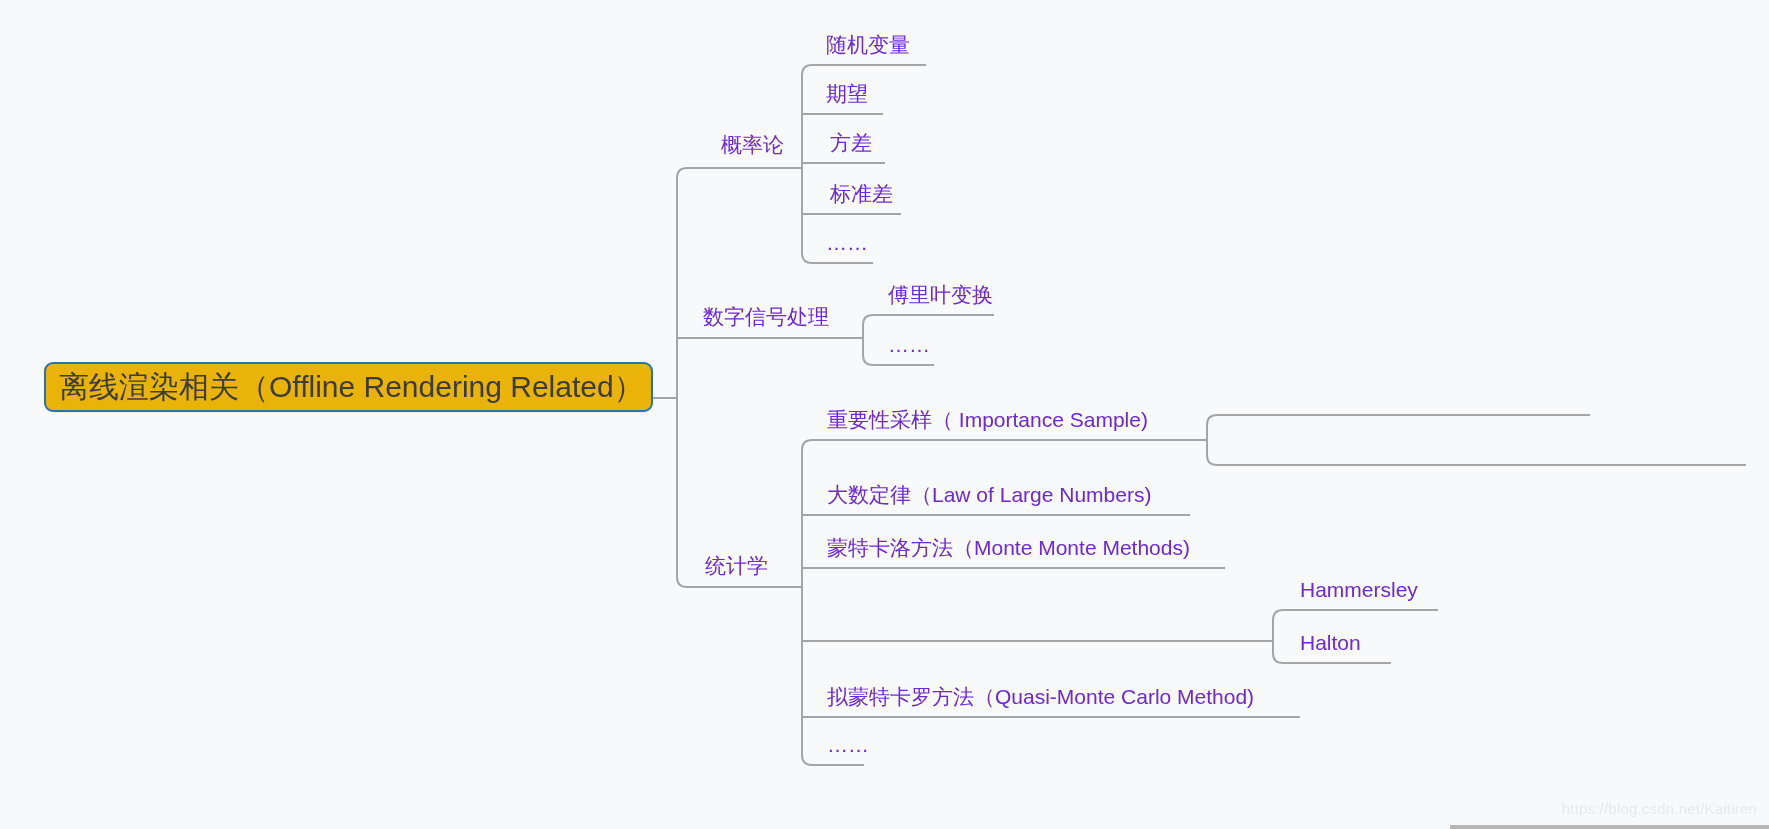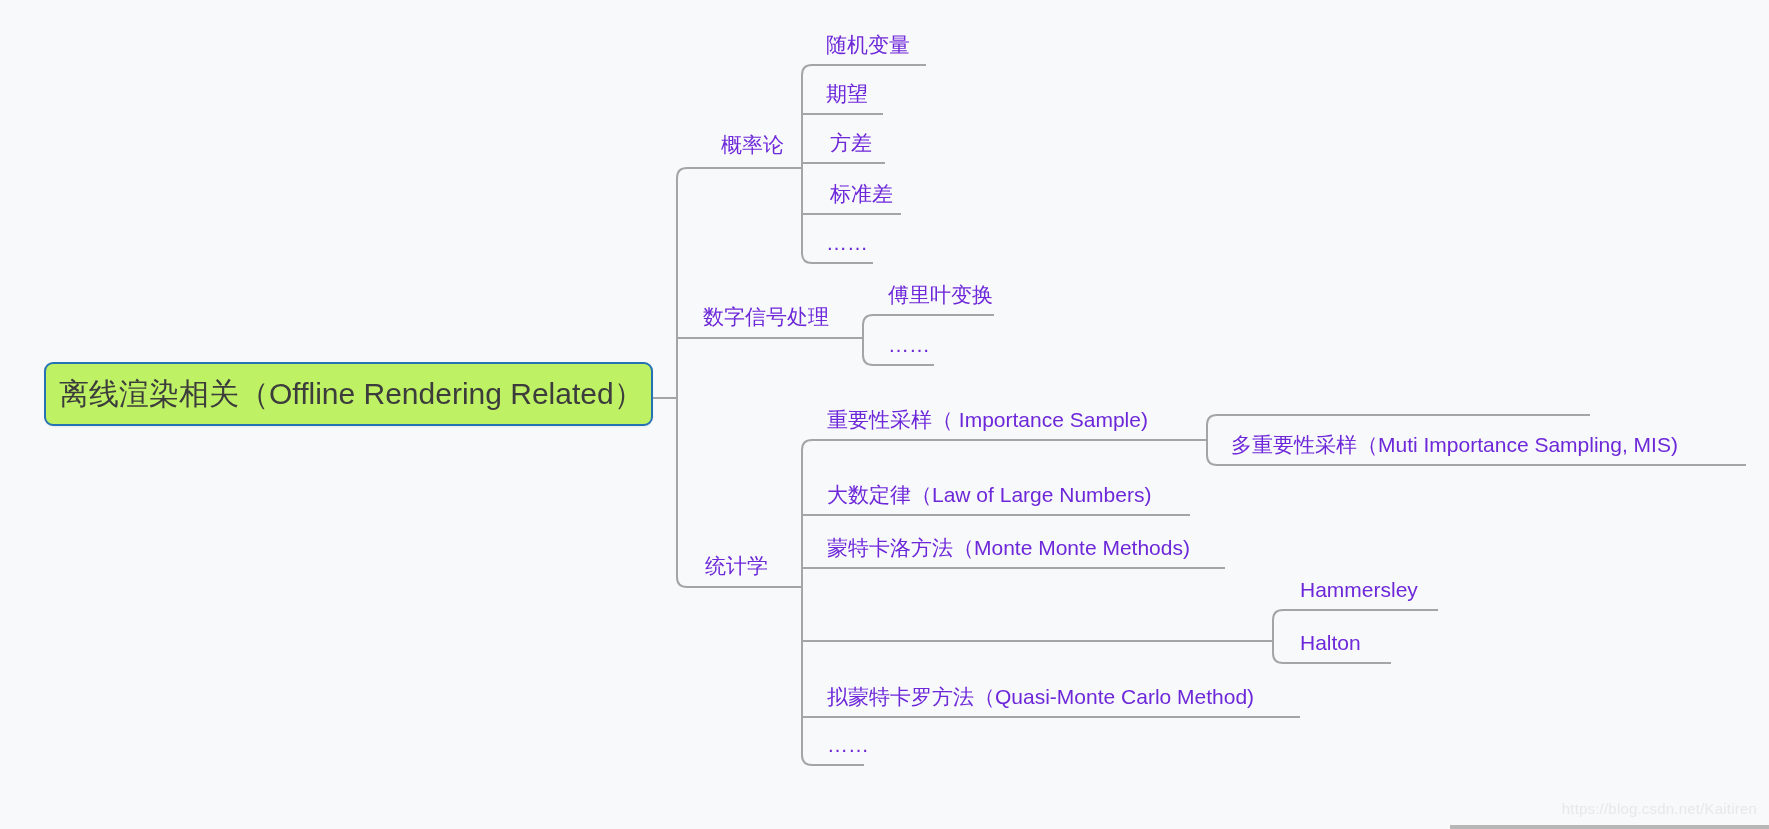--- a/index.html
+++ b/index.html
@@ -9,23 +9,23 @@
     background:#f8f9fa;color:#3d3d3d;
   }
   #wires{position:absolute;left:0;top:0;width:1769px;height:829px;}
   #wires path{fill:none;stroke:#a5a5a5;stroke-width:2px;}
   .node{
     position:absolute;white-space:nowrap;
     font-size:21px;line-height:22px;color:#6d28d9;
     cursor:default;
   }
   .root-node{
-    position:absolute;left:44px;top:362px;width:609px;height:64px;
+    position:absolute;left:44px;top:362px;width:609px;height:50px;
     box-sizing:border-box;border:2.5px solid #2573b4;border-radius:9px;
-    background:#bef264;display:flex;align-items:center;
+    background:#eab308;display:flex;align-items:center;
     padding-left:13px;font-size:30px;color:#3c3c3c;white-space:nowrap;
     box-shadow:0 1px 2px rgba(0,0,0,0.06);
   }
   .watermark{
     position:absolute;right:12px;bottom:12px;
     font-size:15px;color:#e7e8ea;letter-spacing:.2px;
   }
   .edge-strip{
     position:absolute;left:1450px;top:825px;width:319px;height:4px;
     background:#9b9b9b;opacity:.7;
@@ -59,21 +59,20 @@
   <div class="node" style="left:830px;top:132px">方差</div>
   <div class="node" style="left:830px;top:183px">标准差</div>
   <div class="node" style="left:826px;top:232px">……</div>
 
   <div class="node" style="left:703px;top:306px">数字信号处理</div>
   <div class="node" style="left:888px;top:284px">傅里叶变换</div>
   <div class="node" style="left:888px;top:334px">……</div>
 
   <div class="node" style="left:705px;top:555px">统计学</div>
   <div class="node" style="left:827px;top:409px">重要性采样（ Importance Sample)</div>
-  <div class="node" style="left:1231px;top:434px">多重要性采样（Muti Importance Sampling, MIS)</div>
   <div class="node" style="left:827px;top:484px">大数定律（Law of Large Numbers)</div>
   <div class="node" style="left:827px;top:537px">蒙特卡洛方法（Monte Monte Methods)</div>
   <div class="node" style="left:1300px;top:579px">Hammersley</div>
   <div class="node" style="left:1300px;top:632px">Halton</div>
   <div class="node" style="left:827px;top:686px">拟蒙特卡罗方法（Quasi-Monte Carlo Method)</div>
   <div class="node" style="left:827px;top:734px">……</div>
 
   <div class="watermark">https://blog.csdn.net/Kaitiren</div>
 
   <div class="edge-strip"></div>

